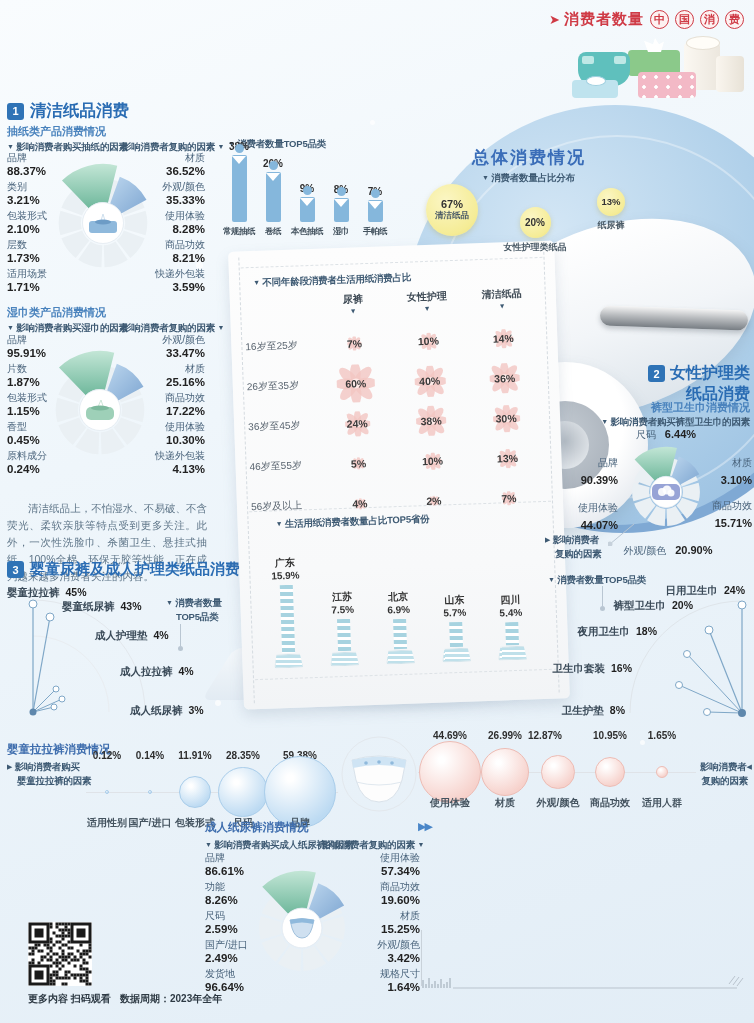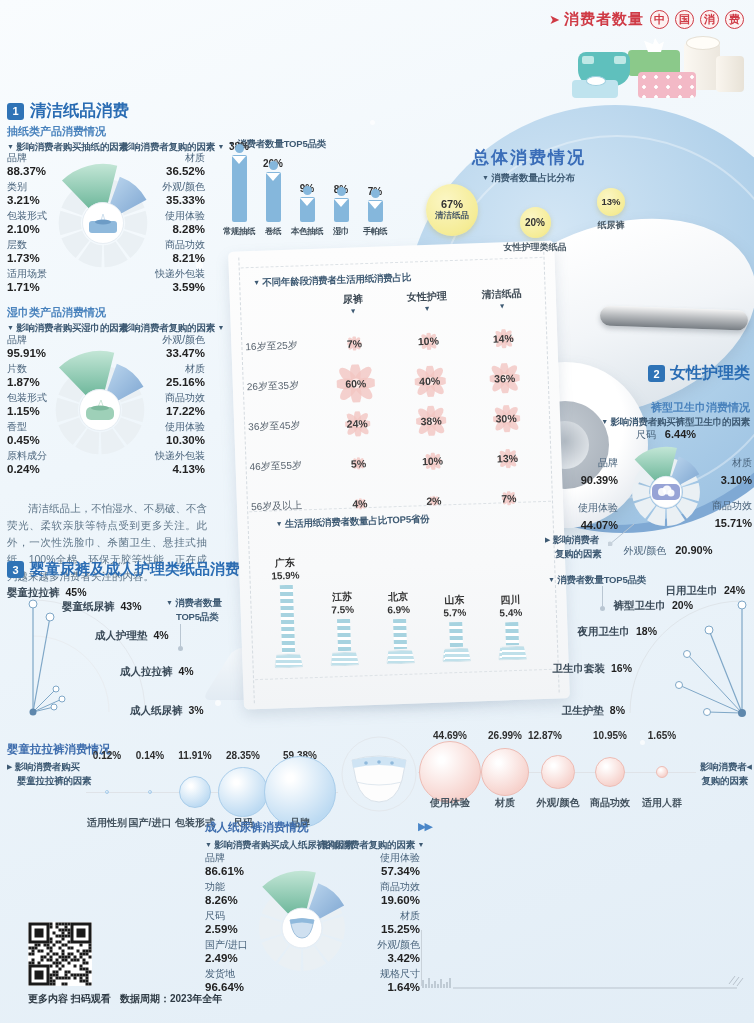--- a/index.html
+++ b/index.html
@@ -656,20 +656,21 @@
     <span>消费者数量</span><br><span style="margin-left:10px;">TOP5品类</span>
   </div>
   <div class="leader" style="left:180px;top:624px;width:1px;height:22px;"></div>
   <div class="abs" style="left:178px;top:646px;width:5px;height:5px;border-radius:50%;background:#b9c6d2;"></div>
 
   <div class="abs" style="left:540px;top:363px;width:210px;text-align:right;z-index:8;">
     <div style="display:flex;align-items:center;justify-content:flex-end;gap:5px;font-size:16px;font-weight:bold;color:#2a6cb3;">
       <span class="badge">2</span>
       <span>女性护理类</span>
     </div>
+    <div style="font-size:16px;font-weight:bold;color:#2a6cb3;">纸品消费</div>
   </div>
   <div class="abs subtitle" style="left:550px;top:400px;width:200px;text-align:right;">裤型卫生巾消费情况</div>
   <div class="abs hdr-s" style="left:550px;top:416px;width:200px;text-align:right;z-index:8;">
     <span class="mk">▼</span>
     <span>影响消费者购买裤型卫生巾的因素</span>
   </div>
   <div class="abs donut" id="pad-donut" style="left:617px;top:443px;width:98px;height:98px;z-index:8;"><svg width="100%" height="100%" viewBox="-78 -78 156 156">
         <defs>
           <linearGradient id="g2" x1="0" y1="0" x2="0" y2="1">
             <stop offset="0" stop-color="#c3e6d6"></stop>

